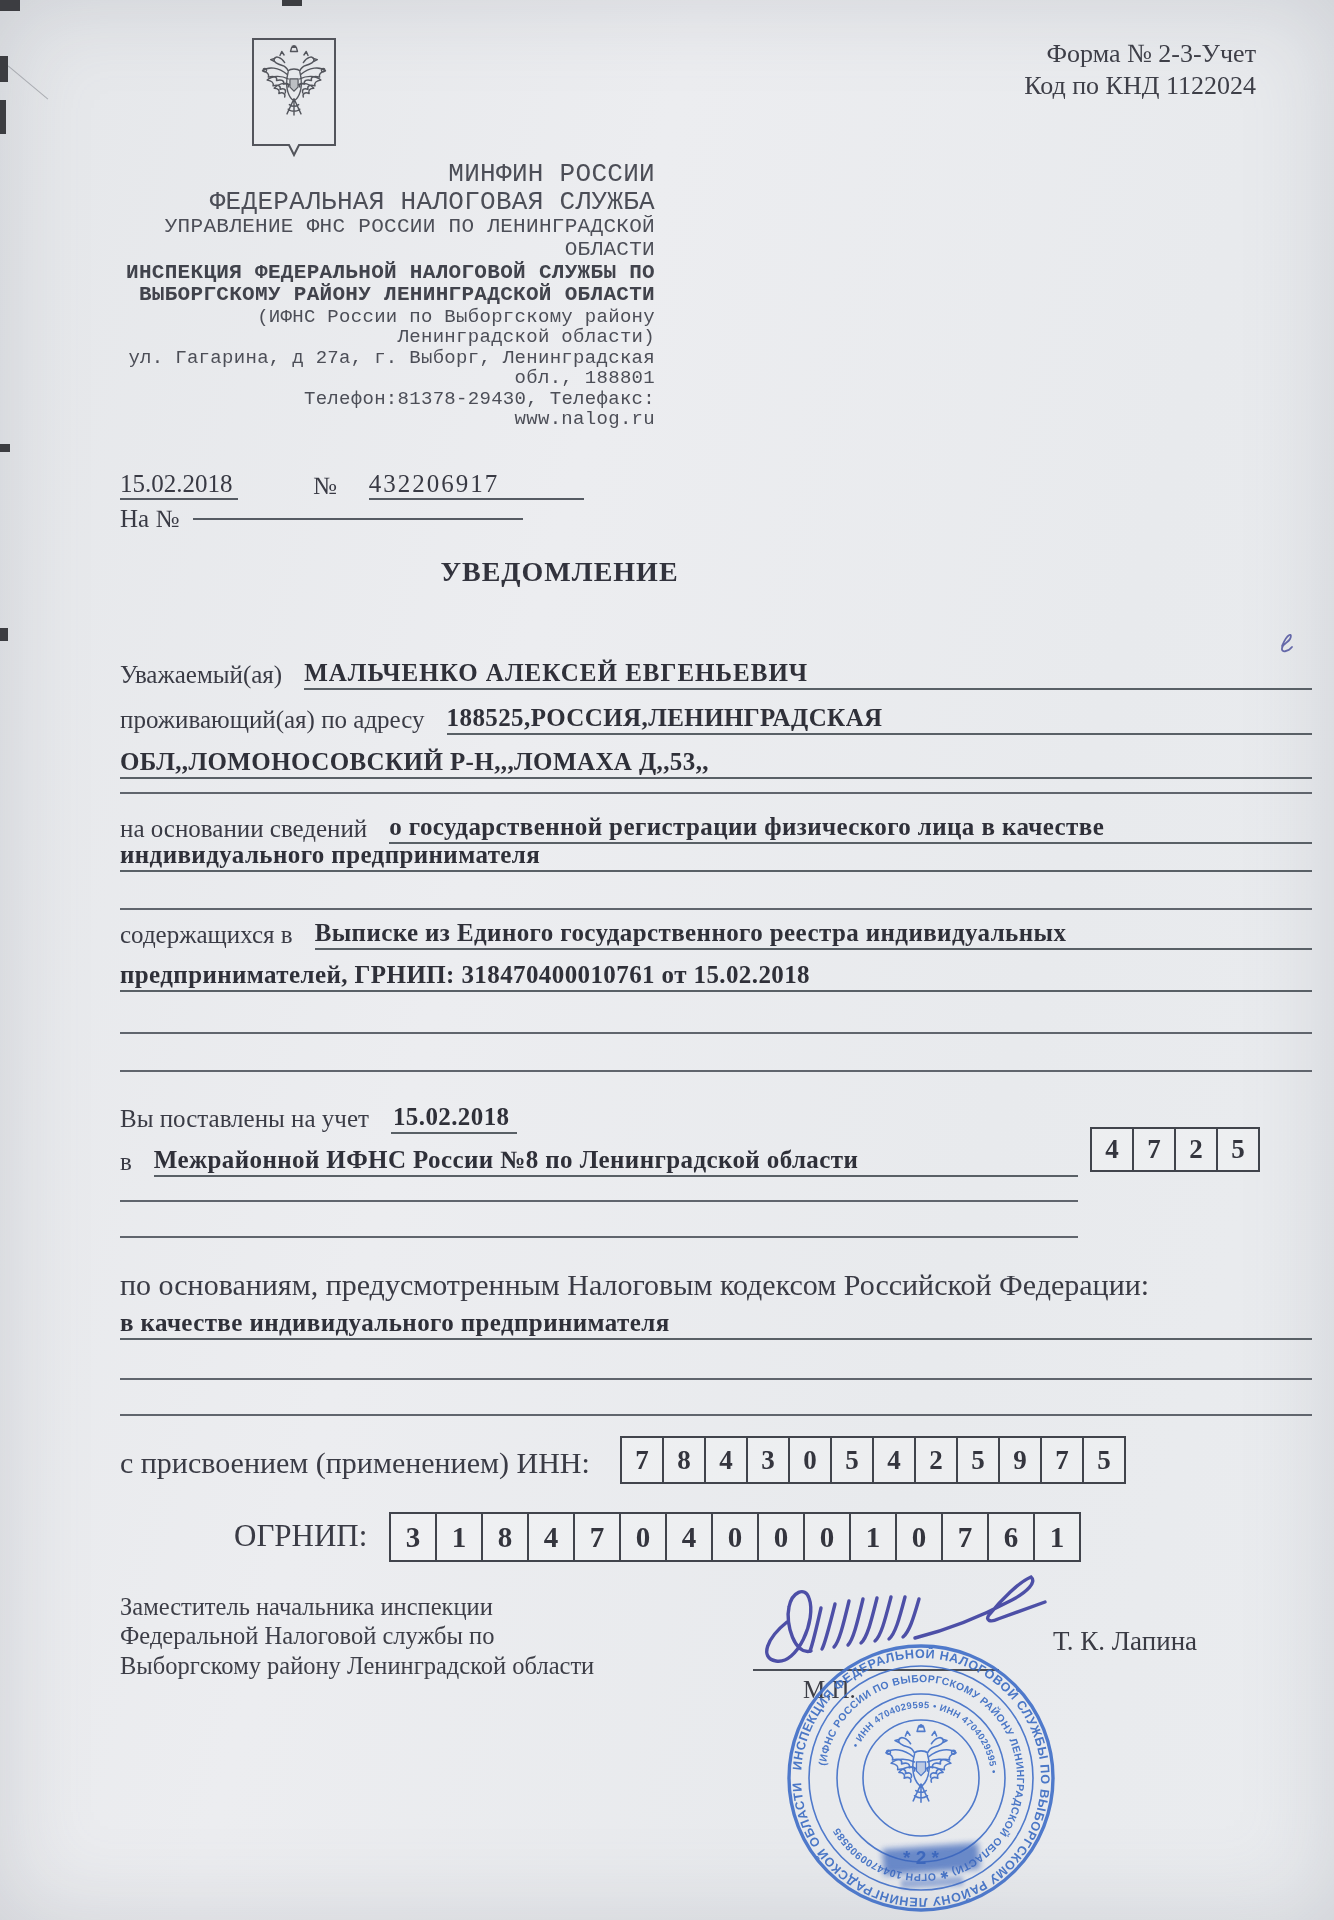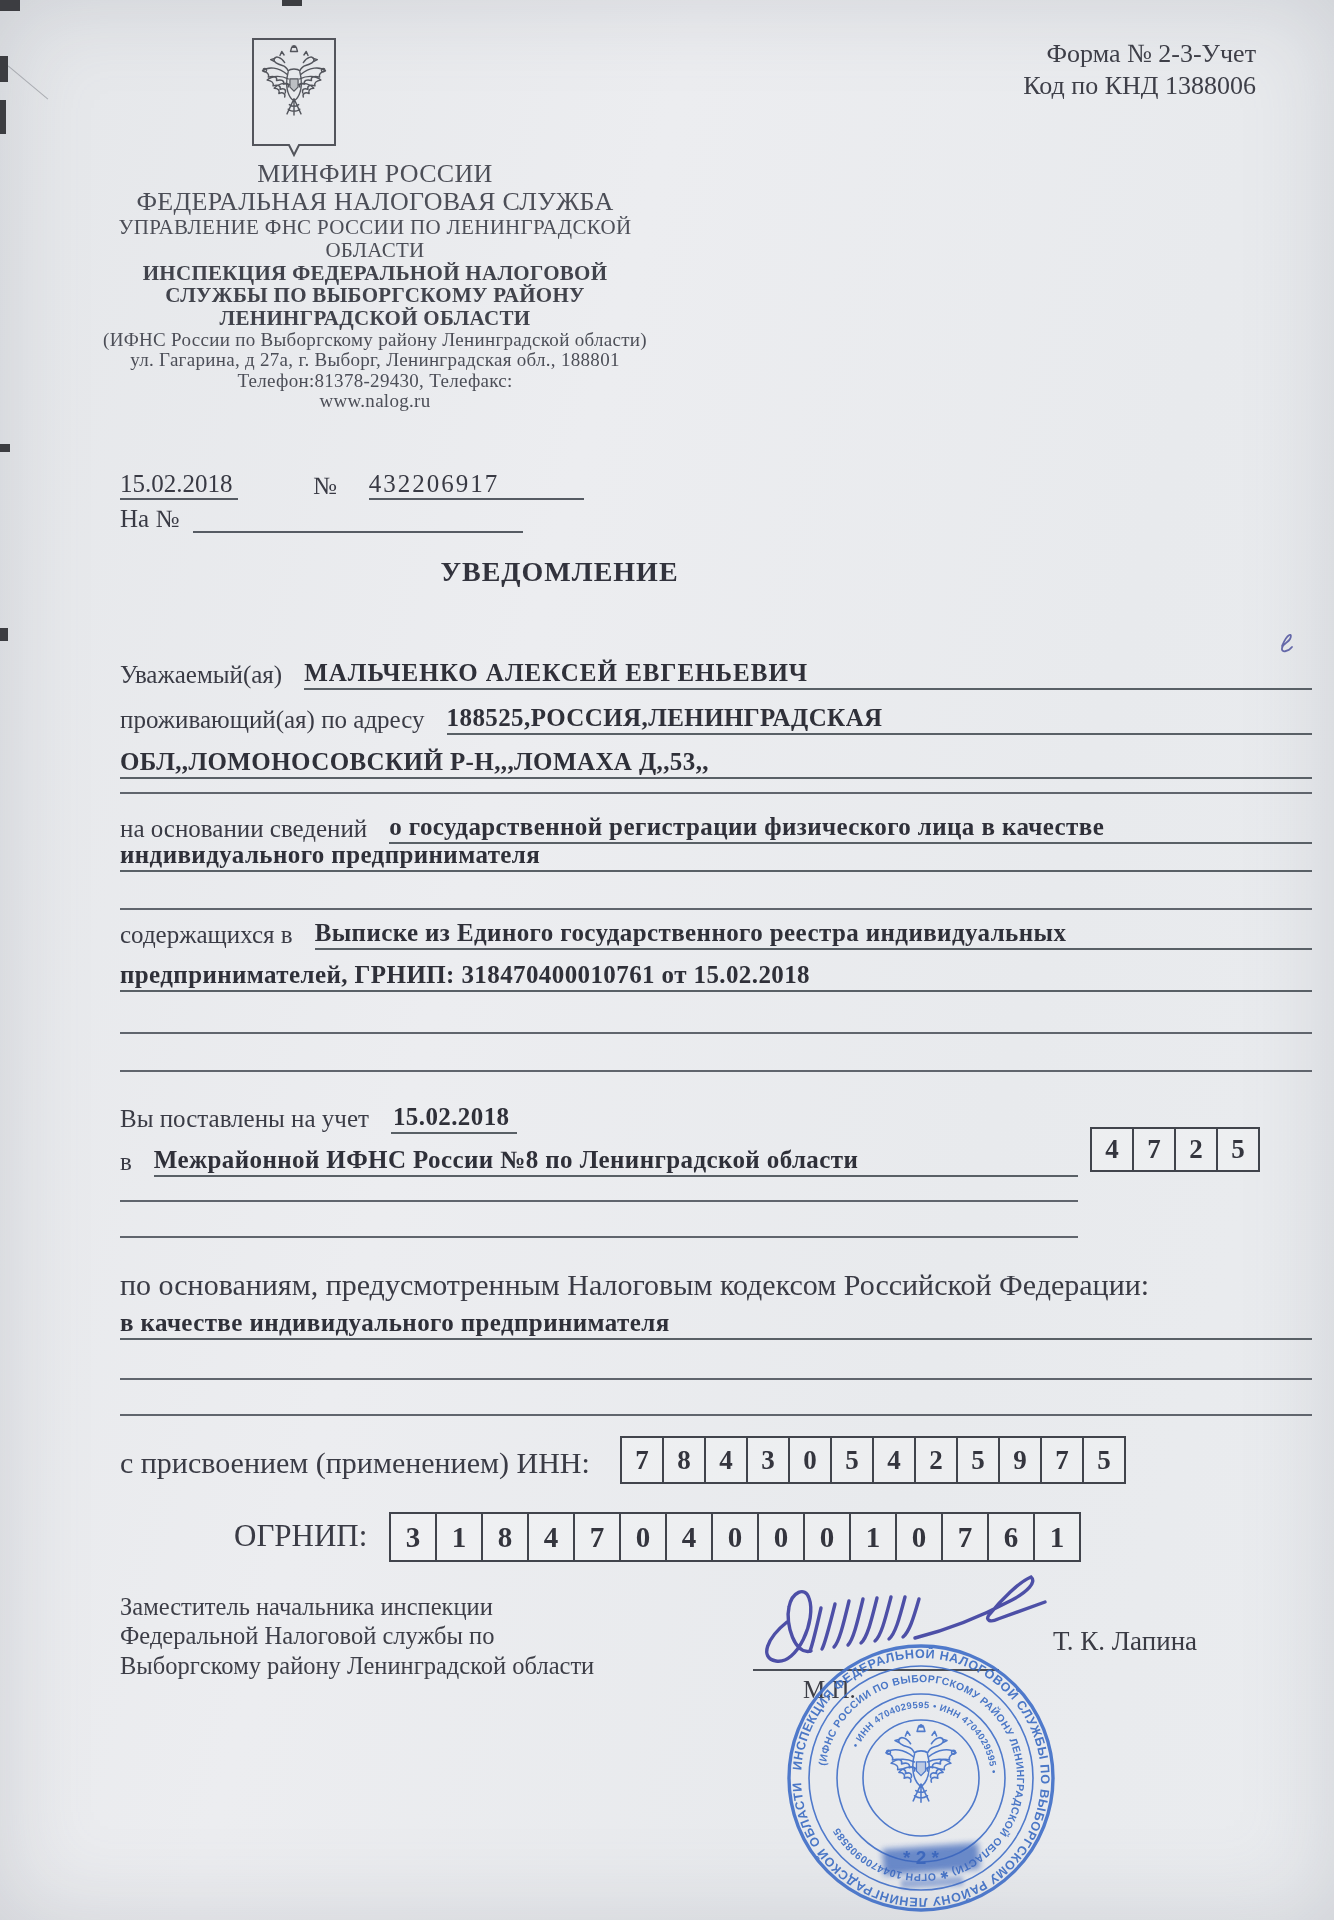--- a/index.html
+++ b/index.html
@@ -4,31 +4,31 @@
 <style>
   html,body{margin:0;padding:0;background:#9aa0a8;}
   .page{
     position:relative;width:1334px;height:1920px;overflow:hidden;
     background:linear-gradient(105deg,#e5e7ea 0%,#ecedf0 38%,#e8eaed 70%,#eaecef 100%);
     box-shadow:inset 0 0 90px rgba(110,116,128,.22);
     font-family:"Liberation Serif","DejaVu Serif",serif;color:#393a44;
   }
   
   .formhead{position:absolute;top:38px;right:78px;text-align:right;font-size:26px;color:#3e3f48;line-height:1.22;}
-  .lhblock{position:absolute;left:95px;top:160px;width:560px;text-align:center;color:#4c4e57;line-height:1.08;letter-spacing:.3px;}
+  .lhblock{position:absolute;left:95px;top:160px;width:560px;text-align:right;color:#4c4e57;line-height:1.08;letter-spacing:.3px;font-family:Liberation Mono, monospace;}
   .lh-big{font-size:26px;}
   .lh-mid{font-size:21px;}
   .lh-mid-b{font-size:21px;font-weight:bold;color:#41434c;}
   .lh-sm{font-size:19px;}
   
   .emblem{position:absolute;left:248px;top:36px;width:92px;height:126px;color:#53555c;}
   
   .refrow{position:absolute;left:120px;top:470px;display:flex;align-items:flex-end;font-size:25px;}
   .refrow .u{border-bottom:2px solid #565b63;}
-  .narow{position:absolute;left:120px;top:505px;display:flex;align-items:flex-end;font-size:25px;font-family:Liberation Serif, serif;}
+  .narow{position:absolute;left:120px;top:505px;display:flex;align-items:center;font-size:25px;font-family:Liberation Serif, serif;}
   
   .t1{position:absolute;left:0;top:556px;width:1119px;text-align:center;font-size:28px;font-weight:bold;color:#32333d;letter-spacing:1px;}
   .t2{position:absolute;left:0;top:590px;width:1334px;text-align:center;font-size:26px;font-weight:bold;color:#32333d;letter-spacing:.5px;}
   
   .row{position:absolute;left:120px;width:1192px;display:flex;align-items:flex-end;font-size:25px;line-height:1.15;height:38px;gap:12px;}
   .row .lbl{white-space:pre;color:#3a3b45;padding-right:10px;}
   .row .val{font-weight:bold;color:#2f3039;border-bottom:2px solid #596066;flex:1;white-space:nowrap;letter-spacing:.4px;}
   .row .val-short{font-weight:bold;color:#2f3039;border-bottom:2px solid #596066;white-space:nowrap;padding:0 8px 0 2px;letter-spacing:.4px;}
   .row.narrow{width:958px;}
   .plain{position:absolute;left:120px;font-size:30px;color:#3a3b45;}
@@ -89,21 +89,21 @@
   <div class="art" style="left:0;top:0;width:20px;height:11px"></div>
   <div class="art" style="left:0;top:56px;width:8px;height:26px"></div>
   <div class="art" style="left:0;top:100px;width:6px;height:34px"></div>
   <div class="art" style="left:282px;top:0;width:20px;height:6px"></div>
   <div class="art" style="left:0;top:444px;width:10px;height:8px"></div>
   <div class="art" style="left:0;top:628px;width:8px;height:13px"></div>
   <div class="scratch"></div>
 
   <div class="formhead">
     <div>Форма № 2-3-Учет</div>
-    <div>Код по КНД 1388006</div>
+    <div>Код по КНД 1122024</div>
   </div>
 
   <svg class="emblem" viewBox="0 0 92 126">
     <path d="M5 3 H87 V109 H51 L46 119 L41 109 H5 Z" stroke="currentColor" fill="none" stroke-width="2"></path>
     <use href="#eagle" x="11" y="9" width="70" height="76"></use>
   </svg>
 
   <div class="lhblock">
     <div class="lh-big">МИНФИН РОССИИ</div>
     <div class="lh-big">ФЕДЕРАЛЬНАЯ НАЛОГОВАЯ СЛУЖБА</div>

